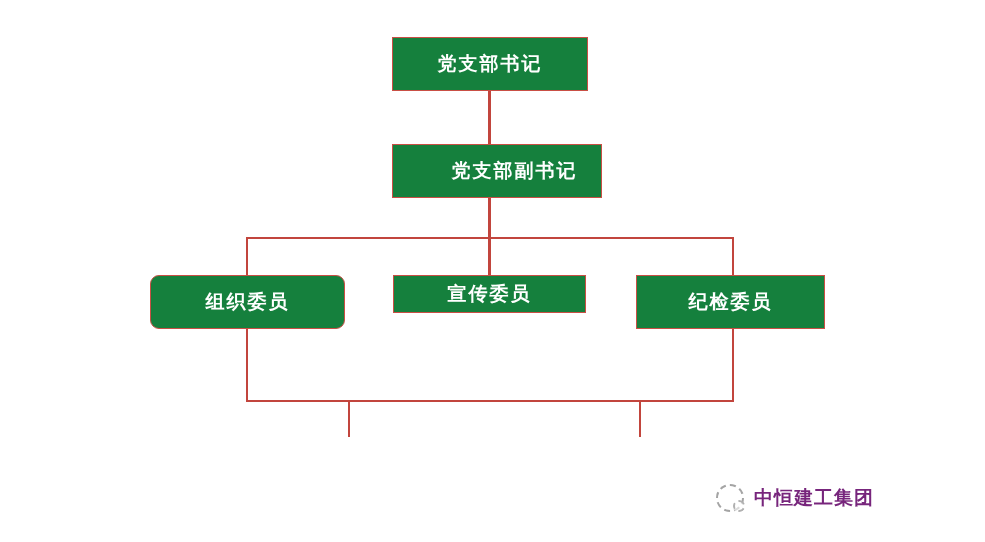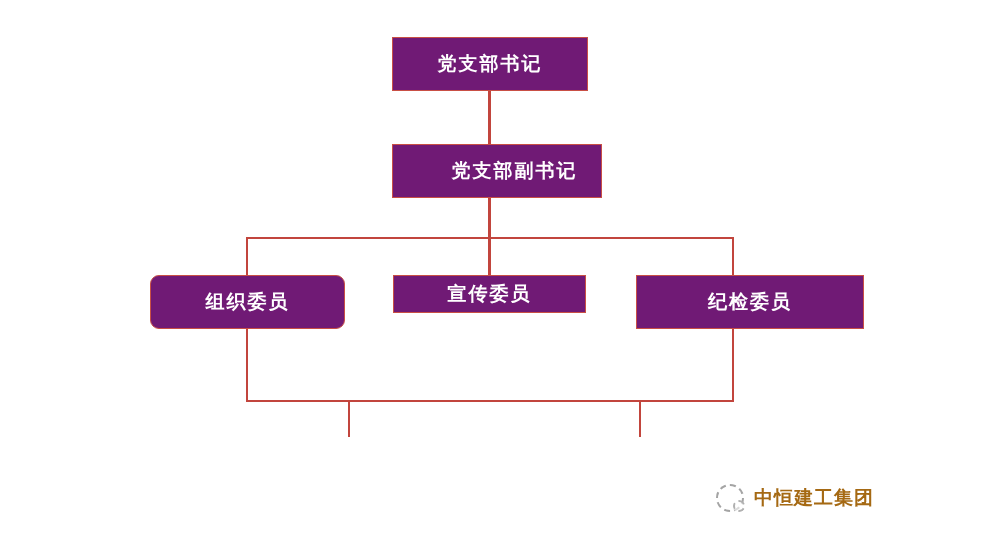--- a/index.html
+++ b/index.html
@@ -13,42 +13,42 @@
     position: relative;
     overflow: hidden;
     font-family: "Liberation Sans", sans-serif;
   }
   .stage {
     position: absolute;
     inset: 0;
   }
   .node {
     position: absolute;
-    background: #701a75;
+    background: #15803d;
     border: 1px solid #C94F45;
     box-sizing: border-box;
     color: #ffffff;
     font-weight: bold;
     font-size: 19px;
     letter-spacing: 2px;
     display: flex;
     align-items: center;
     justify-content: center;
     white-space: nowrap;
   }
   .line {
     position: absolute;
     background: #C2453D;
   }
   
   .n-secretary   { left: 392px; top: 37px;  width: 196px; height: 54px; }
   .n-deputy      { left: 392px; top: 144px; width: 210px; height: 54px; padding-left: 35px; }
   .n-org         { left: 150px; top: 275px; width: 195px; height: 54px; border-radius: 9px; }
   .n-prop        { left: 393px; top: 275px; width: 193px; height: 38px; }
-  .n-disc        { left: 636px; top: 275px; width: 228px; height: 54px; }
+  .n-disc        { left: 636px; top: 275px; width: 189px; height: 54px; }
   .n-group1      { left: 253px; top: 437px; width: 193px; height: 54px; }
   .n-group2      { left: 544px; top: 437px; width: 193px; height: 54px; }
   
   .l-v1   { left: 488px; top: 91px;  width: 3px;   height: 53px; }
   .l-v2   { left: 488px; top: 198px; width: 3px;   height: 77px; }
   .l-bus1 { left: 246px; top: 237px; width: 488px; height: 2px;  }
   .l-v3   { left: 246px; top: 237px; width: 2px;   height: 38px; }
   .l-v4   { left: 732px; top: 237px; width: 2px;   height: 38px; }
   .l-v5   { left: 246px; top: 329px; width: 2px;   height: 73px; }
   .l-v6   { left: 732px; top: 329px; width: 2px;   height: 73px; }
@@ -79,21 +79,21 @@
     right: -3px;
     bottom: -2px;
     width: 12px;
     height: 12px;
     border: 2px dashed #a8a8a8;
     border-radius: 50%;
     box-sizing: border-box;
     background: rgba(255,255,255,0.6);
   }
   .wm-text {
-    color: #a16207;
+    color: #701a75;
     font-size: 19px;
     font-weight: bold;
     letter-spacing: 1px;
     text-shadow: 1px 1px 0 rgba(255,255,255,0.8);
     opacity: 0.95;
   }
 </style>
 </head>
 <body>
 

